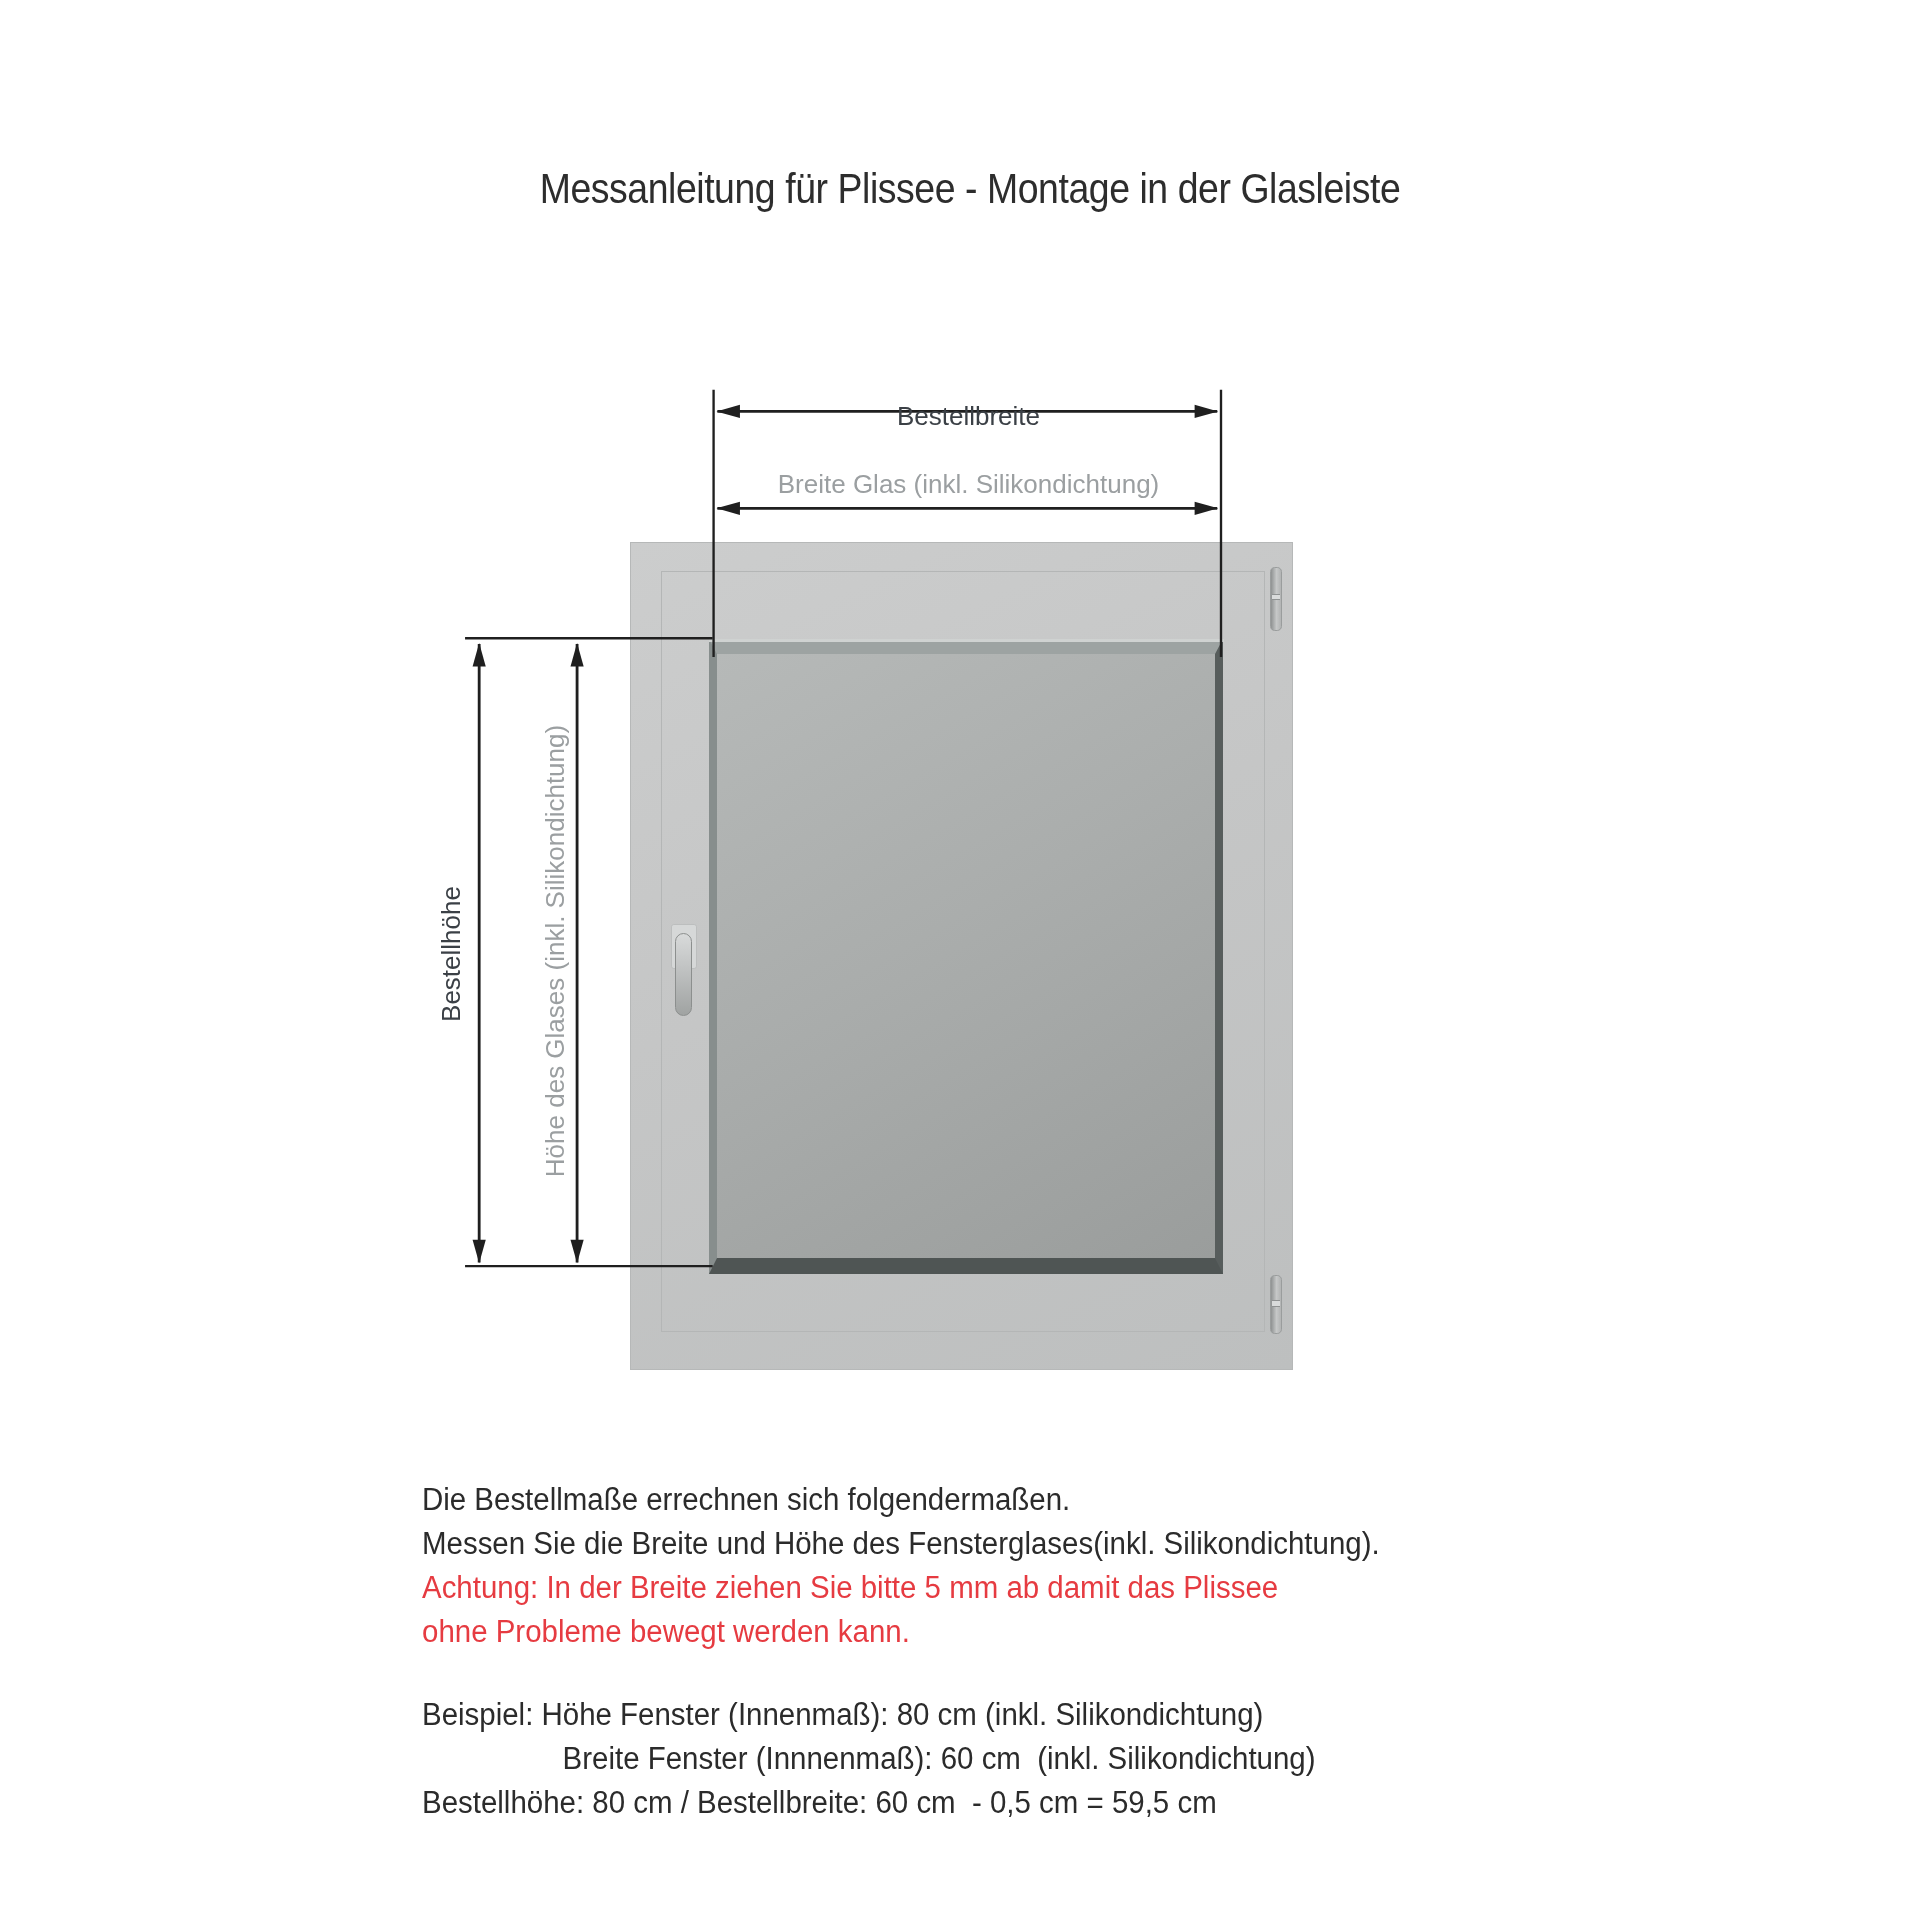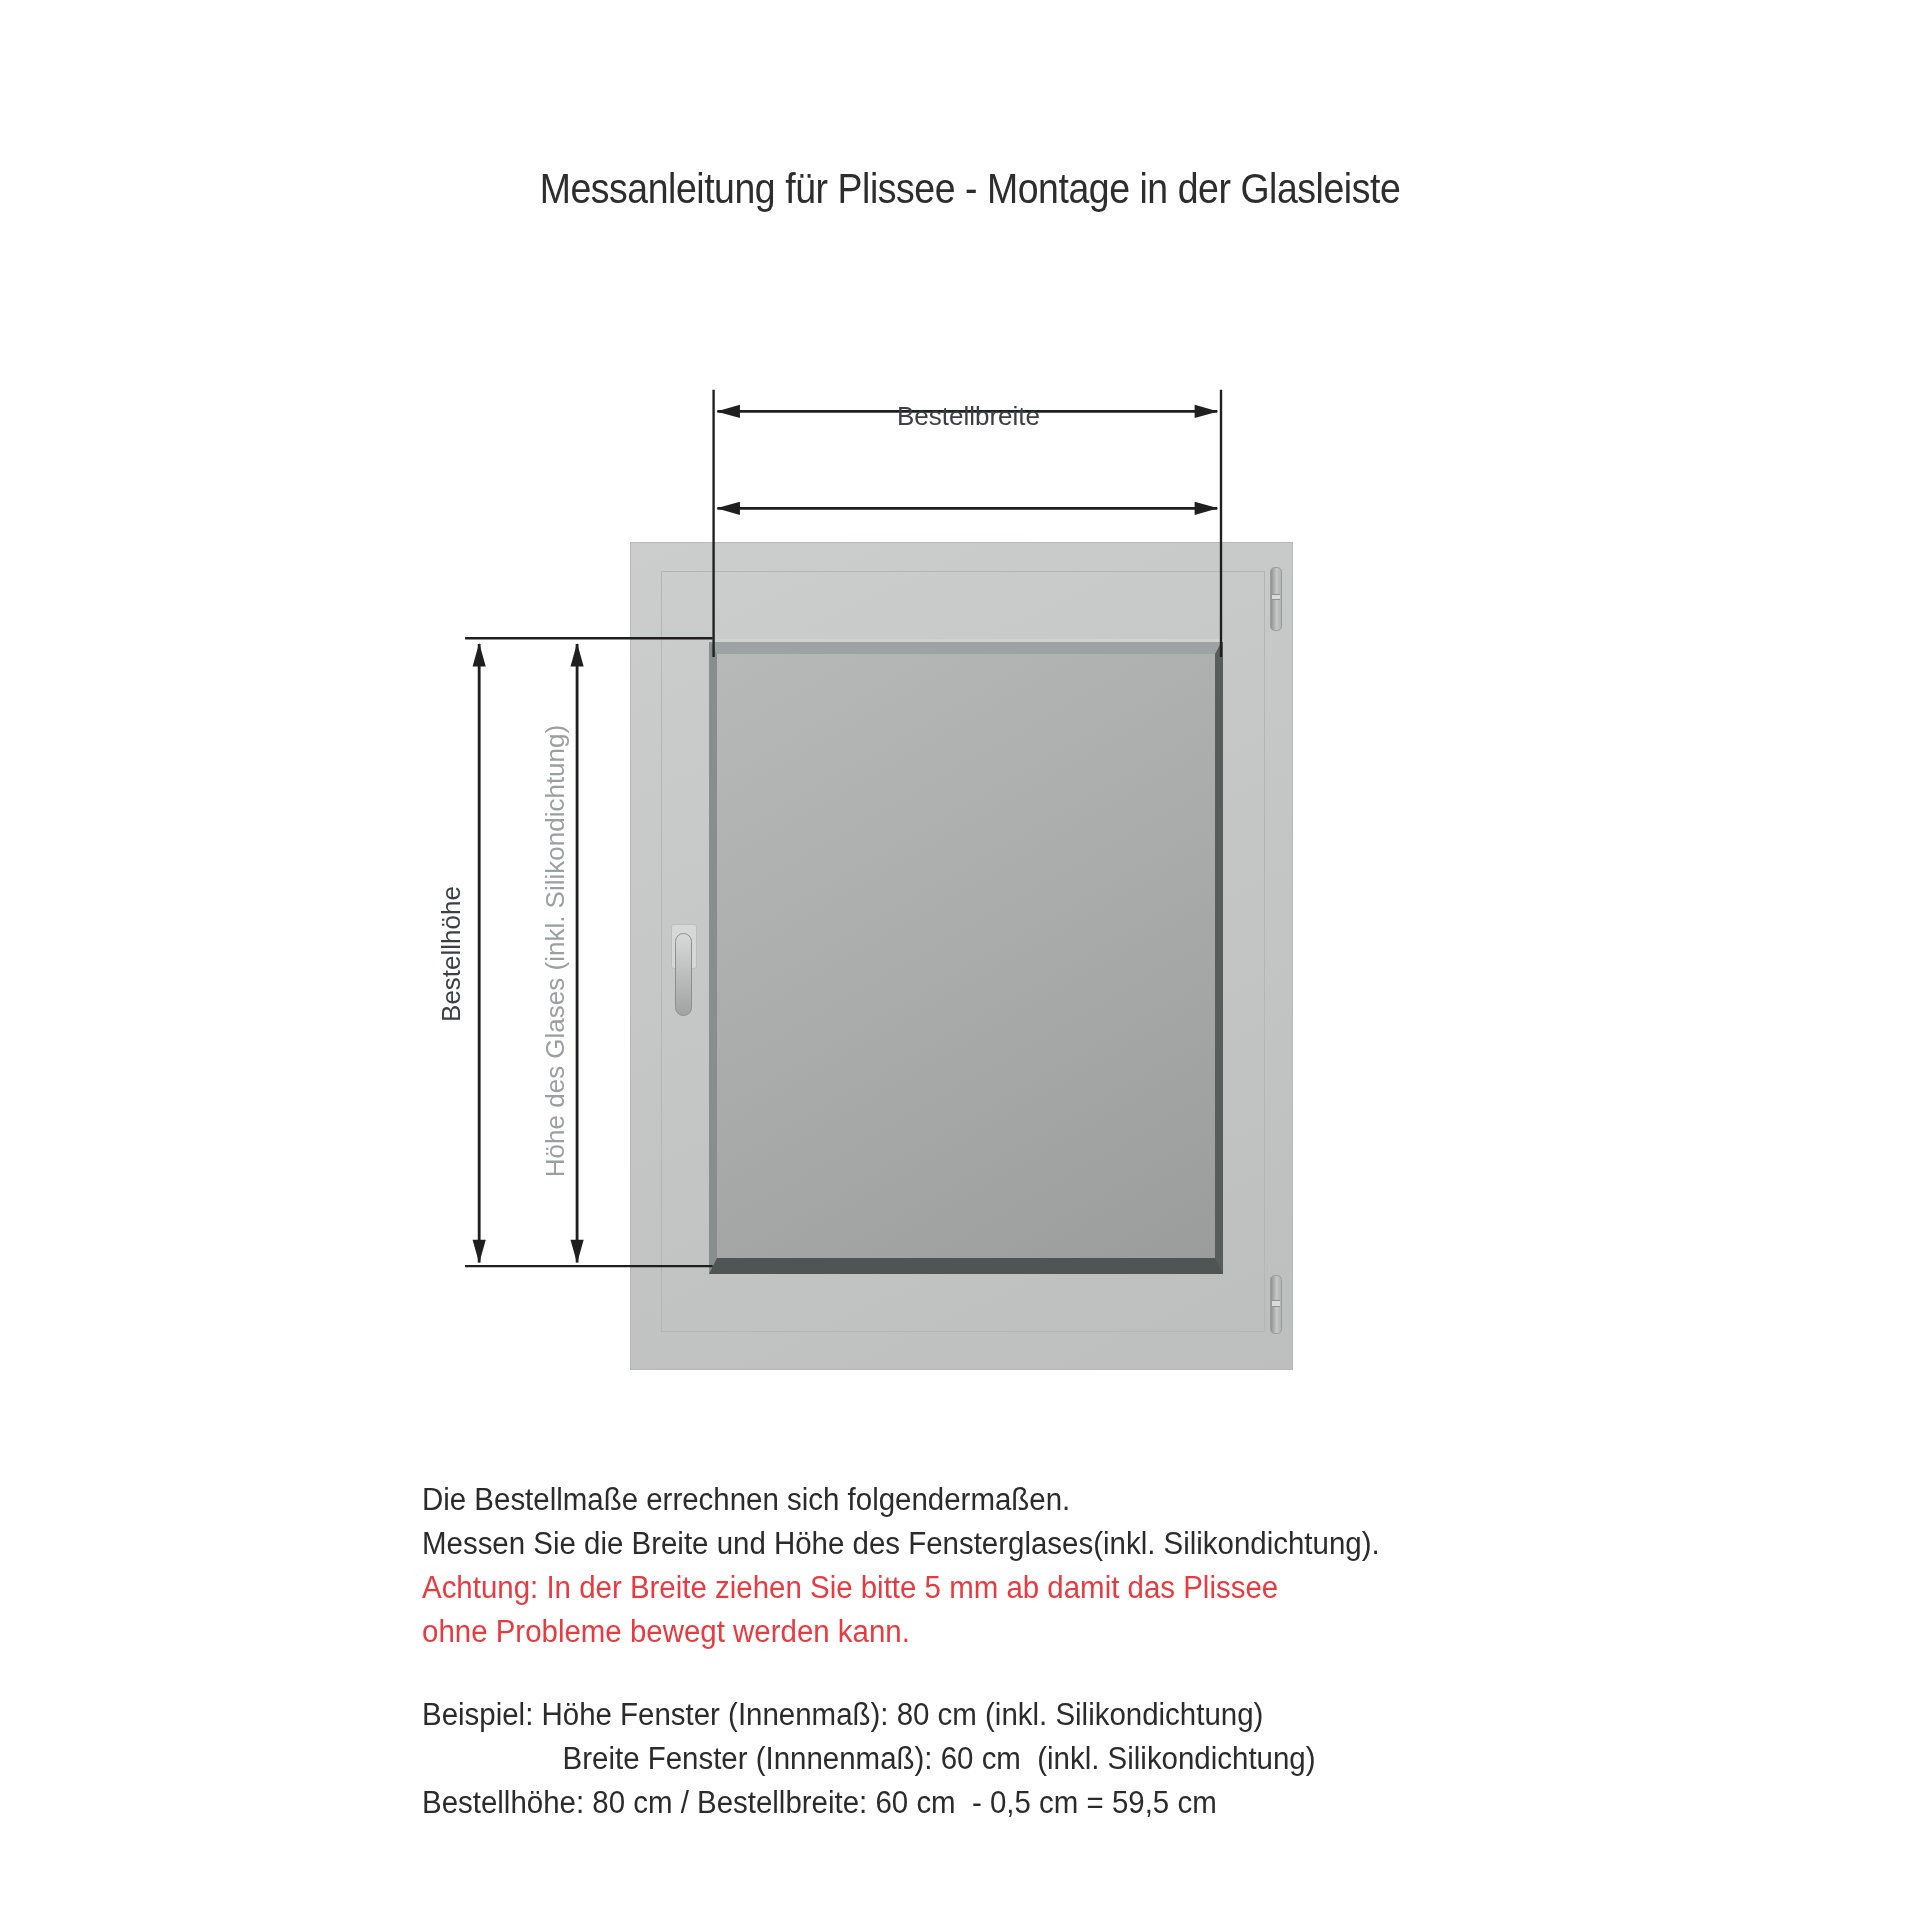--- a/index.html
+++ b/index.html
@@ -146,20 +146,21 @@
     <line x1="762" y1="437" x2="1293" y2="437" stroke="#1f1f1f" stroke-width="3" marker-start="url(#arrow)" marker-end="url(#arrow)"></line>
 
     <line x1="762" y1="540" x2="1293" y2="540" stroke="#1f1f1f" stroke-width="3" marker-start="url(#arrow)" marker-end="url(#arrow)"></line>
 
     <line x1="509" y1="684" x2="509" y2="1341" stroke="#1f1f1f" stroke-width="3" marker-start="url(#arrow)" marker-end="url(#arrow)"></line>
 
     <line x1="613" y1="684" x2="613" y2="1341" stroke="#1f1f1f" stroke-width="3" marker-start="url(#arrow)" marker-end="url(#arrow)"></line>
   </svg>
 
   <div class="dim-label dim-dark dim-center" style="left:686px; top:402px;">Bestellbreite</div>
+  <div class="dim-label dim-gray dim-center" style="left:686px; top:470px;">Breite Glas (inkl. Silikondichtung)</div>
   <div class="dim-label dim-dark vlabel" style="left:451px; top:954px;">Bestellhöhe</div>
   <div class="dim-label dim-gray vlabel" style="left:555px; top:951px;">Höhe des Glases (inkl. Silikondichtung)</div>
 
   <div class="textblock">
     <div class="textline">Die Bestellmaße errechnen sich folgendermaßen.</div>
     <div class="textline">Messen Sie die Breite und Höhe des Fensterglases(inkl. Silikondichtung).</div>
     <div class="textline warning">Achtung: In der Breite ziehen Sie bitte 5 mm ab damit das Plissee</div>
     <div class="textline warning">ohne Probleme bewegt werden kann.</div>
     <div class="spacer"></div>
     <div class="textline">Beispiel: Höhe Fenster (Innenmaß): 80 cm (inkl. Silikondichtung)</div>

